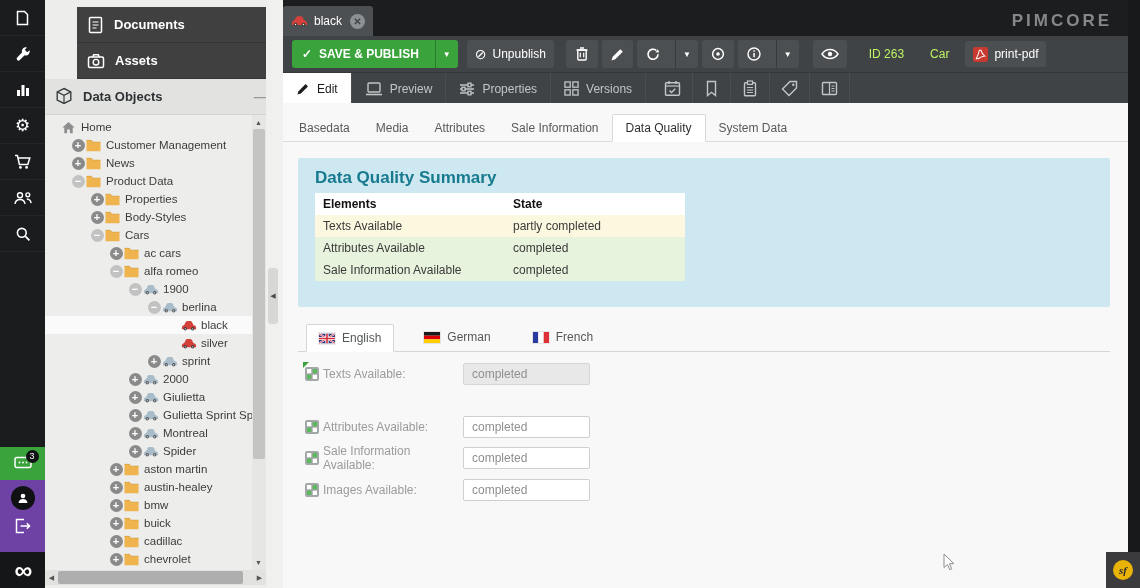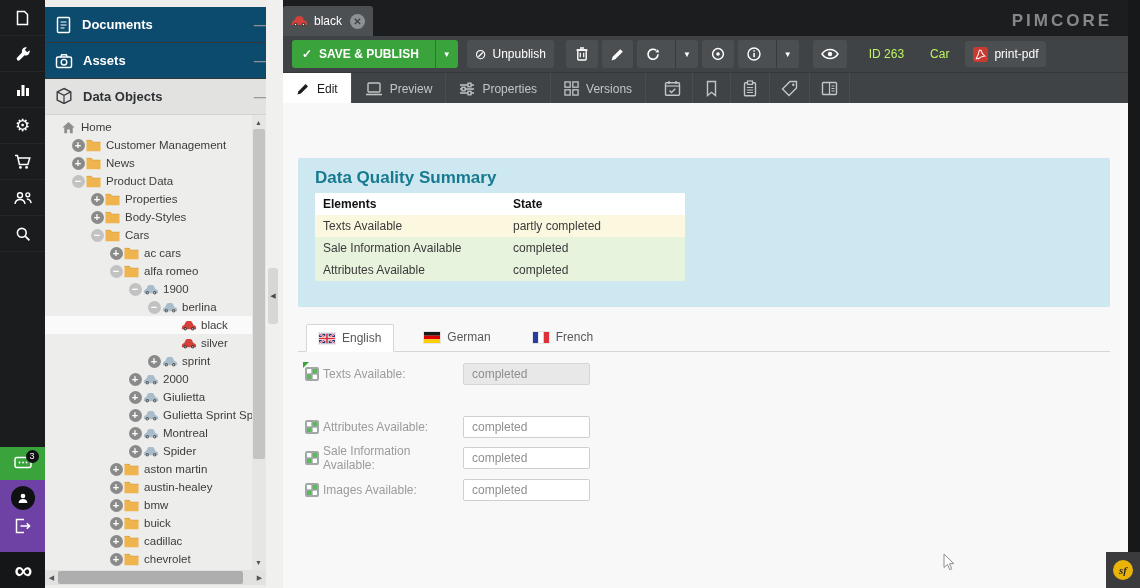--- a/index.html
+++ b/index.html
@@ -16,21 +16,21 @@
   .cell-logo { top:552px; height:36px; background:#141618; color:#fff; font-size:25px; font-weight:bold; }
   .msg-wrap { position:relative; }
   .badge { position:absolute; right:-7px; top:-6px; width:13px; height:13px; border-radius:50%; background:#101113; color:#fff; font-size:9px; line-height:13px; text-align:center; }
   .avatar { width:24px; height:24px; border-radius:50%; background:#101113; margin-top:6px; display:flex; align-items:center; justify-content:center; }
   .gear-glyph { font-size:17px; color:#fff; }
   .inf { font-size:25px; letter-spacing:-2px; }
 
   
   .left-panel { position:absolute; left:45px; top:0; width:238px; height:588px; background:#ededec; }
   .acc { position:absolute; left:0; width:238px; height:36px; display:flex; align-items:center; padding:0 10px; gap:10px; cursor:pointer; }
-  .acc-dark { background:#0c4a6e; color:#fff; border-bottom:1px solid #333638; }
+  .acc-dark { background:#404040; color:#fff; border-bottom:1px solid #333638;margin-left:32px; }
   .acc-light { background:#e2e2e1; color:#2e3133; border-bottom:1px solid #d3d3d2; }
   .acc-label { font-weight:bold; font-size:13px; flex:1; }
   .acc-arrow { color:#8f9294; font-size:14px; }
   .acc-light .acc-arrow { color:#9a9a9a; }
 
   
   .tree { position:absolute; left:0; top:115px; width:207px; height:455px; overflow:hidden; padding-top:3px; }
   .trow { height:18px; line-height:18px; display:flex; align-items:center; white-space:nowrap; color:#3c3c3c; font-size:11.5px; width:207px; overflow:hidden; }
   .trow.sel { background:#fafafa; }
   .exp { width:16px; min-width:16px; height:13px; display:inline-flex; align-items:center; justify-content:center; }
@@ -756,41 +756,49 @@
         <svg width="17" height="15" viewBox="0 0 17 15">
           <rect x="1.5" y="1.5" width="14" height="12" rx="1" fill="none" stroke="currentColor" stroke-width="1.4"></rect>
           <path d="M8.5 1.5v12" stroke="currentColor" stroke-width="1.2"></path>
           <path d="M10.5 5h3M10.5 7.5h3M10.5 10h3" stroke="currentColor" stroke-width="1.1"></path>
         </svg>
       </span>
   </div>
 </div>
 
 <div class="content">
+  <div class="subtabs">
+    <span class="stab">Basedata</span>
+    <span class="stab">Media</span>
+    <span class="stab">Attributes</span>
+    <span class="stab">Sale Information</span>
+    <span class="stab active">Data Quality</span>
+    <span class="stab">System Data</span>
+  </div>
 
   <div class="dq-panel">
     <div class="dq-title">Data Quality Summary</div>
     <table class="dq-table">
       <thead>
         <tr>
           <th>Elements</th>
           <th>State</th>
         </tr>
       </thead>
       <tbody>
           <tr class="warn">
             <td>Texts Available</td>
             <td>partly completed</td>
           </tr>
           <tr class="ok">
-            <td>Sale Information Available</td>
+            <td>Attributes Available</td>
             <td>completed</td>
           </tr>
           <tr class="ok">
-            <td>Attributes Available</td>
+            <td>Sale Information Available</td>
             <td>completed</td>
           </tr>
         </tbody>
     </table>
   </div>
 
   <div class="langbar">
     <div class="ltab active">
       <span class="flag">
           <svg width="16" height="11" viewBox="0 0 60 36">

